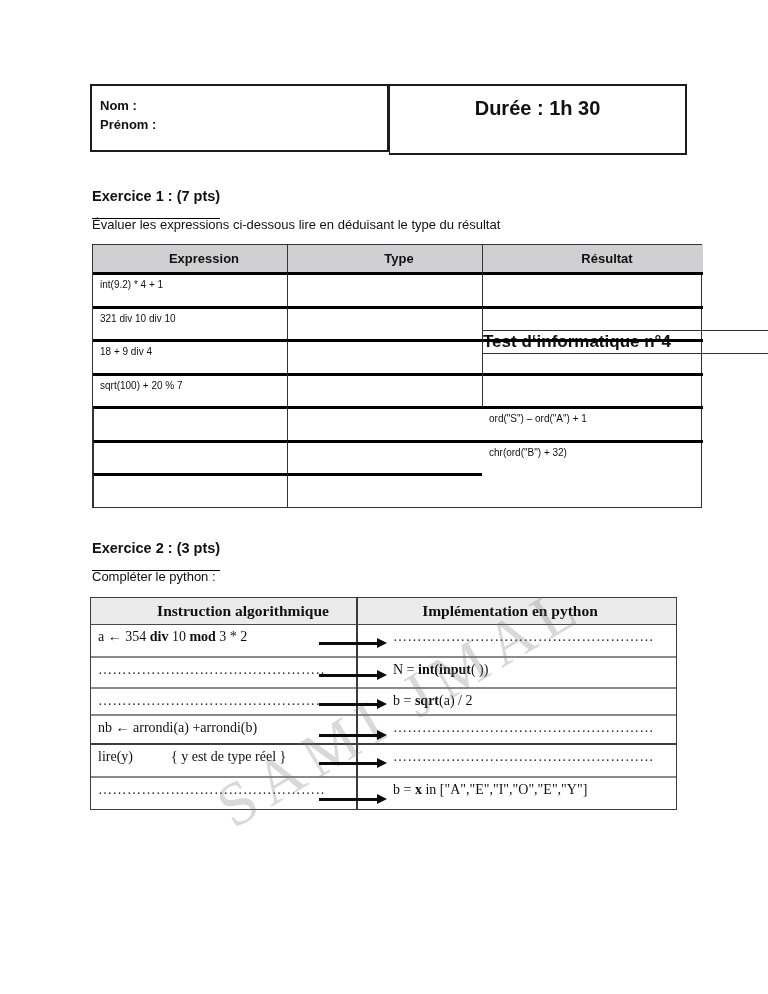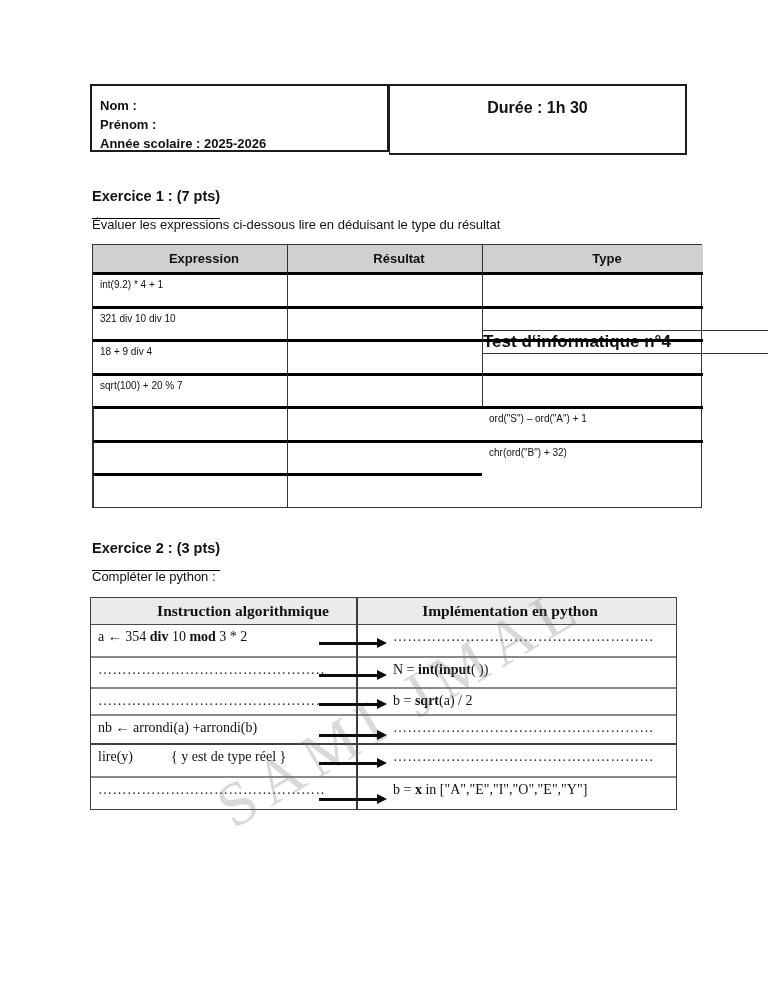--- a/index.html
+++ b/index.html
@@ -8,21 +8,21 @@
 
   
   .idbox{position:absolute;left:90px;top:84px;width:299px;height:68px;
          border:2px solid #1c1c1c;box-sizing:border-box;padding:10px 0 0 8px;}
   .idbox .line{font-size:13px;font-weight:bold;line-height:19px;}
   .titlebox{position:absolute;left:389px;top:84px;width:298px;height:71px;
             border:2px solid #1c1c1c;border-left:1.5px solid #1c1c1c;box-sizing:border-box;
             display:flex;flex-direction:column;align-items:center;justify-content:flex-start;
             padding-top:11px;}
   .titlebox .t1{font-size:17px;font-weight:bold;line-height:22px;}
-  .titlebox .t2{font-size:16px;font-weight:bold;line-height:22px;}
+  .titlebox .t2{font-size:20px;font-weight:bold;line-height:22px;}
 
   
   .exheading{position:absolute;left:92px;font-size:14.5px;font-weight:bold;}
   .exheading span{border-bottom:1.8px solid #000;padding-bottom:14px;}
   .intro{position:absolute;left:92px;font-size:13px;}
 
   
   .t1{position:absolute;left:92px;top:244px;width:610px;
       display:grid;grid-template-columns:194px 195px 221px;
       border:1.3px solid #333;box-sizing:border-box;}
@@ -68,37 +68,36 @@
              color:rgba(120,120,120,0.28);z-index:2;pointer-events:none;white-space:nowrap;}
 </style>
 </head>
 <body>
 
 <div class="page">
 
   <div class="idbox">
     <div class="line">Nom :</div>
     <div class="line">Prénom :</div>
-    <div class="line">Année scolaire : 2025-2026</div>
   </div>
 
   <div class="titlebox">
     <div class="t1">Test d‘informatique n°4</div>
     <div class="t2">Durée : 1h 30</div>
   </div>
 
   <div class="exheading" style="top:188px;">
     <span>Exercice 1 : (7 pts)</span>
   </div>
   <div class="intro" style="top:217px;">Évaluer les expressions ci-dessous lire en déduisant le type du résultat</div>
 
   <div class="t1">
     <div class="hc first">Expression</div>
+    <div class="hc">Type</div>
     <div class="hc">Résultat</div>
-    <div class="hc">Type</div>
 
     <div class="cell first">int(9.2) * 4 + 1</div>
     <div class="cell"></div>
     <div class="cell"></div>
 
     <div class="cell first">321 div 10 div 10</div>
     <div class="cell"></div>
     <div class="cell"></div>
 
     <div class="cell first">18 + 9 div 4</div>

